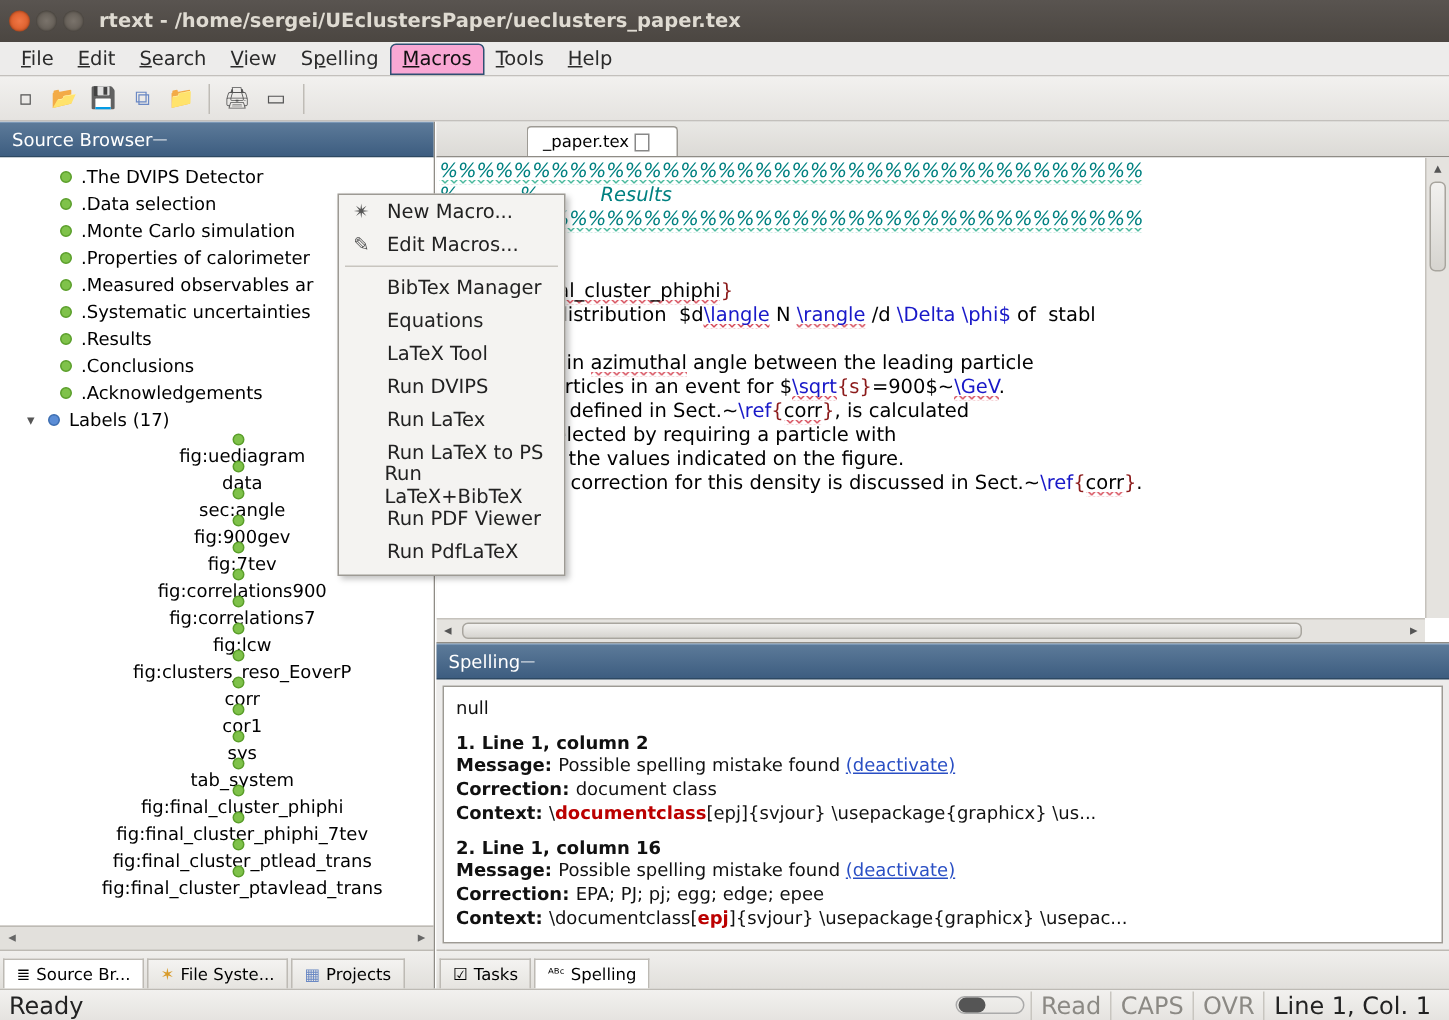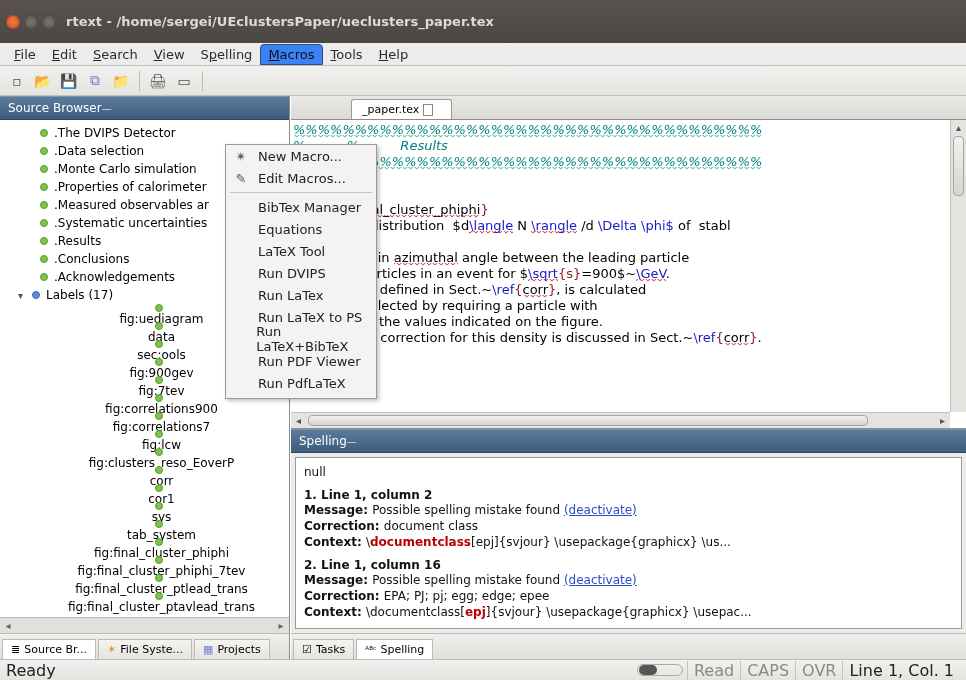--- a/index.html
+++ b/index.html
@@ -1,29 +1,29 @@
 <!DOCTYPE html>
 <html><head>
 <meta charset="utf-8">
 <style>
 * { margin: 0; padding: 0; box-sizing: border-box; font-family: "DejaVu Sans", "Liberation Sans", sans-serif; }
 body { width: 966px; height: 680px; background: #edeceb; display: flex; flex-direction: column; overflow: hidden; }
 
 
-.titlebar { background: linear-gradient(#595450,#4b4641); height: 43px; display: flex; align-items: center; padding: 0 6px; color: #dfdbd2; font-size: 13px; font-weight: bold; }
+.titlebar { background: linear-gradient(#595450,#4b4641); height: 28px; display: flex; align-items: center; padding: 0 6px; color: #dfdbd2; font-size: 13px; font-weight: bold; }
 .titlebar .winbtns { display: flex; gap: 4px; margin-right: 10px; }
 .titlebar .winbtn { width: 14px; height: 14px; border-radius: 50%; background: #5c564f; box-shadow: inset 0 0 2px rgba(0,0,0,.5); }
 .titlebar .winbtn.close { background: radial-gradient(#f07746,#d2521e); }
 .titlebar .winbtn.min, .titlebar .winbtn.max { background: radial-gradient(#7a736b,#58524b); }
 
 
 .menubar { height: 23px; display: flex; align-items: center; padding: 0 6px; border-bottom: 1px solid #c3c0bc; }
 .menubar .menuitem { padding: 3px 8px; font-size: 13px; color: #2b2b2b; cursor: default; }
 .menubar .menuitem u { text-decoration: underline; }
-.menubar .menuitem.open { background: #3b82f6; border: 1px solid #2f4f72; border-radius: 4px 4px 0 0; padding: 2px 7px; color: #111; }
+.menubar .menuitem.open { background: #f9a8d4; border: 1px solid #2f4f72; border-radius: 4px 4px 0 0; padding: 2px 7px; color: #111; }
 
 
 .toolbar { height: 30px; display: flex; align-items: center; padding: 2px 6px; gap: 4px; border-bottom: 1px solid #c3c0bc; background: linear-gradient(#f2f1ef,#e5e3e0); }
 .toolbar .tbtn { width: 22px; height: 22px; display: flex; align-items: center; justify-content: center; font-size: 14px; color: #555; }
 .toolbar .sep { width: 1px; height: 20px; background: #bfbcb6; margin: 0 3px; }
 
 
 .mainrow { flex: 1; display: flex; overflow: hidden; position: relative; }
 
 
@@ -233,21 +233,21 @@
       <div class="node label">
           <span class="bullet"></span>
           <span>fig:uediagram</span>
         </div>
       <div class="node label">
           <span class="bullet"></span>
           <span>data</span>
         </div>
       <div class="node label">
           <span class="bullet"></span>
-          <span>sec:ools</span>
+          <span>sec:angle</span>
         </div>
       <div class="node label">
           <span class="bullet"></span>
           <span>fig:900gev</span>
         </div>
       <div class="node label">
           <span class="bullet"></span>
           <span>fig:7tev</span>
         </div>
       <div class="node label">

